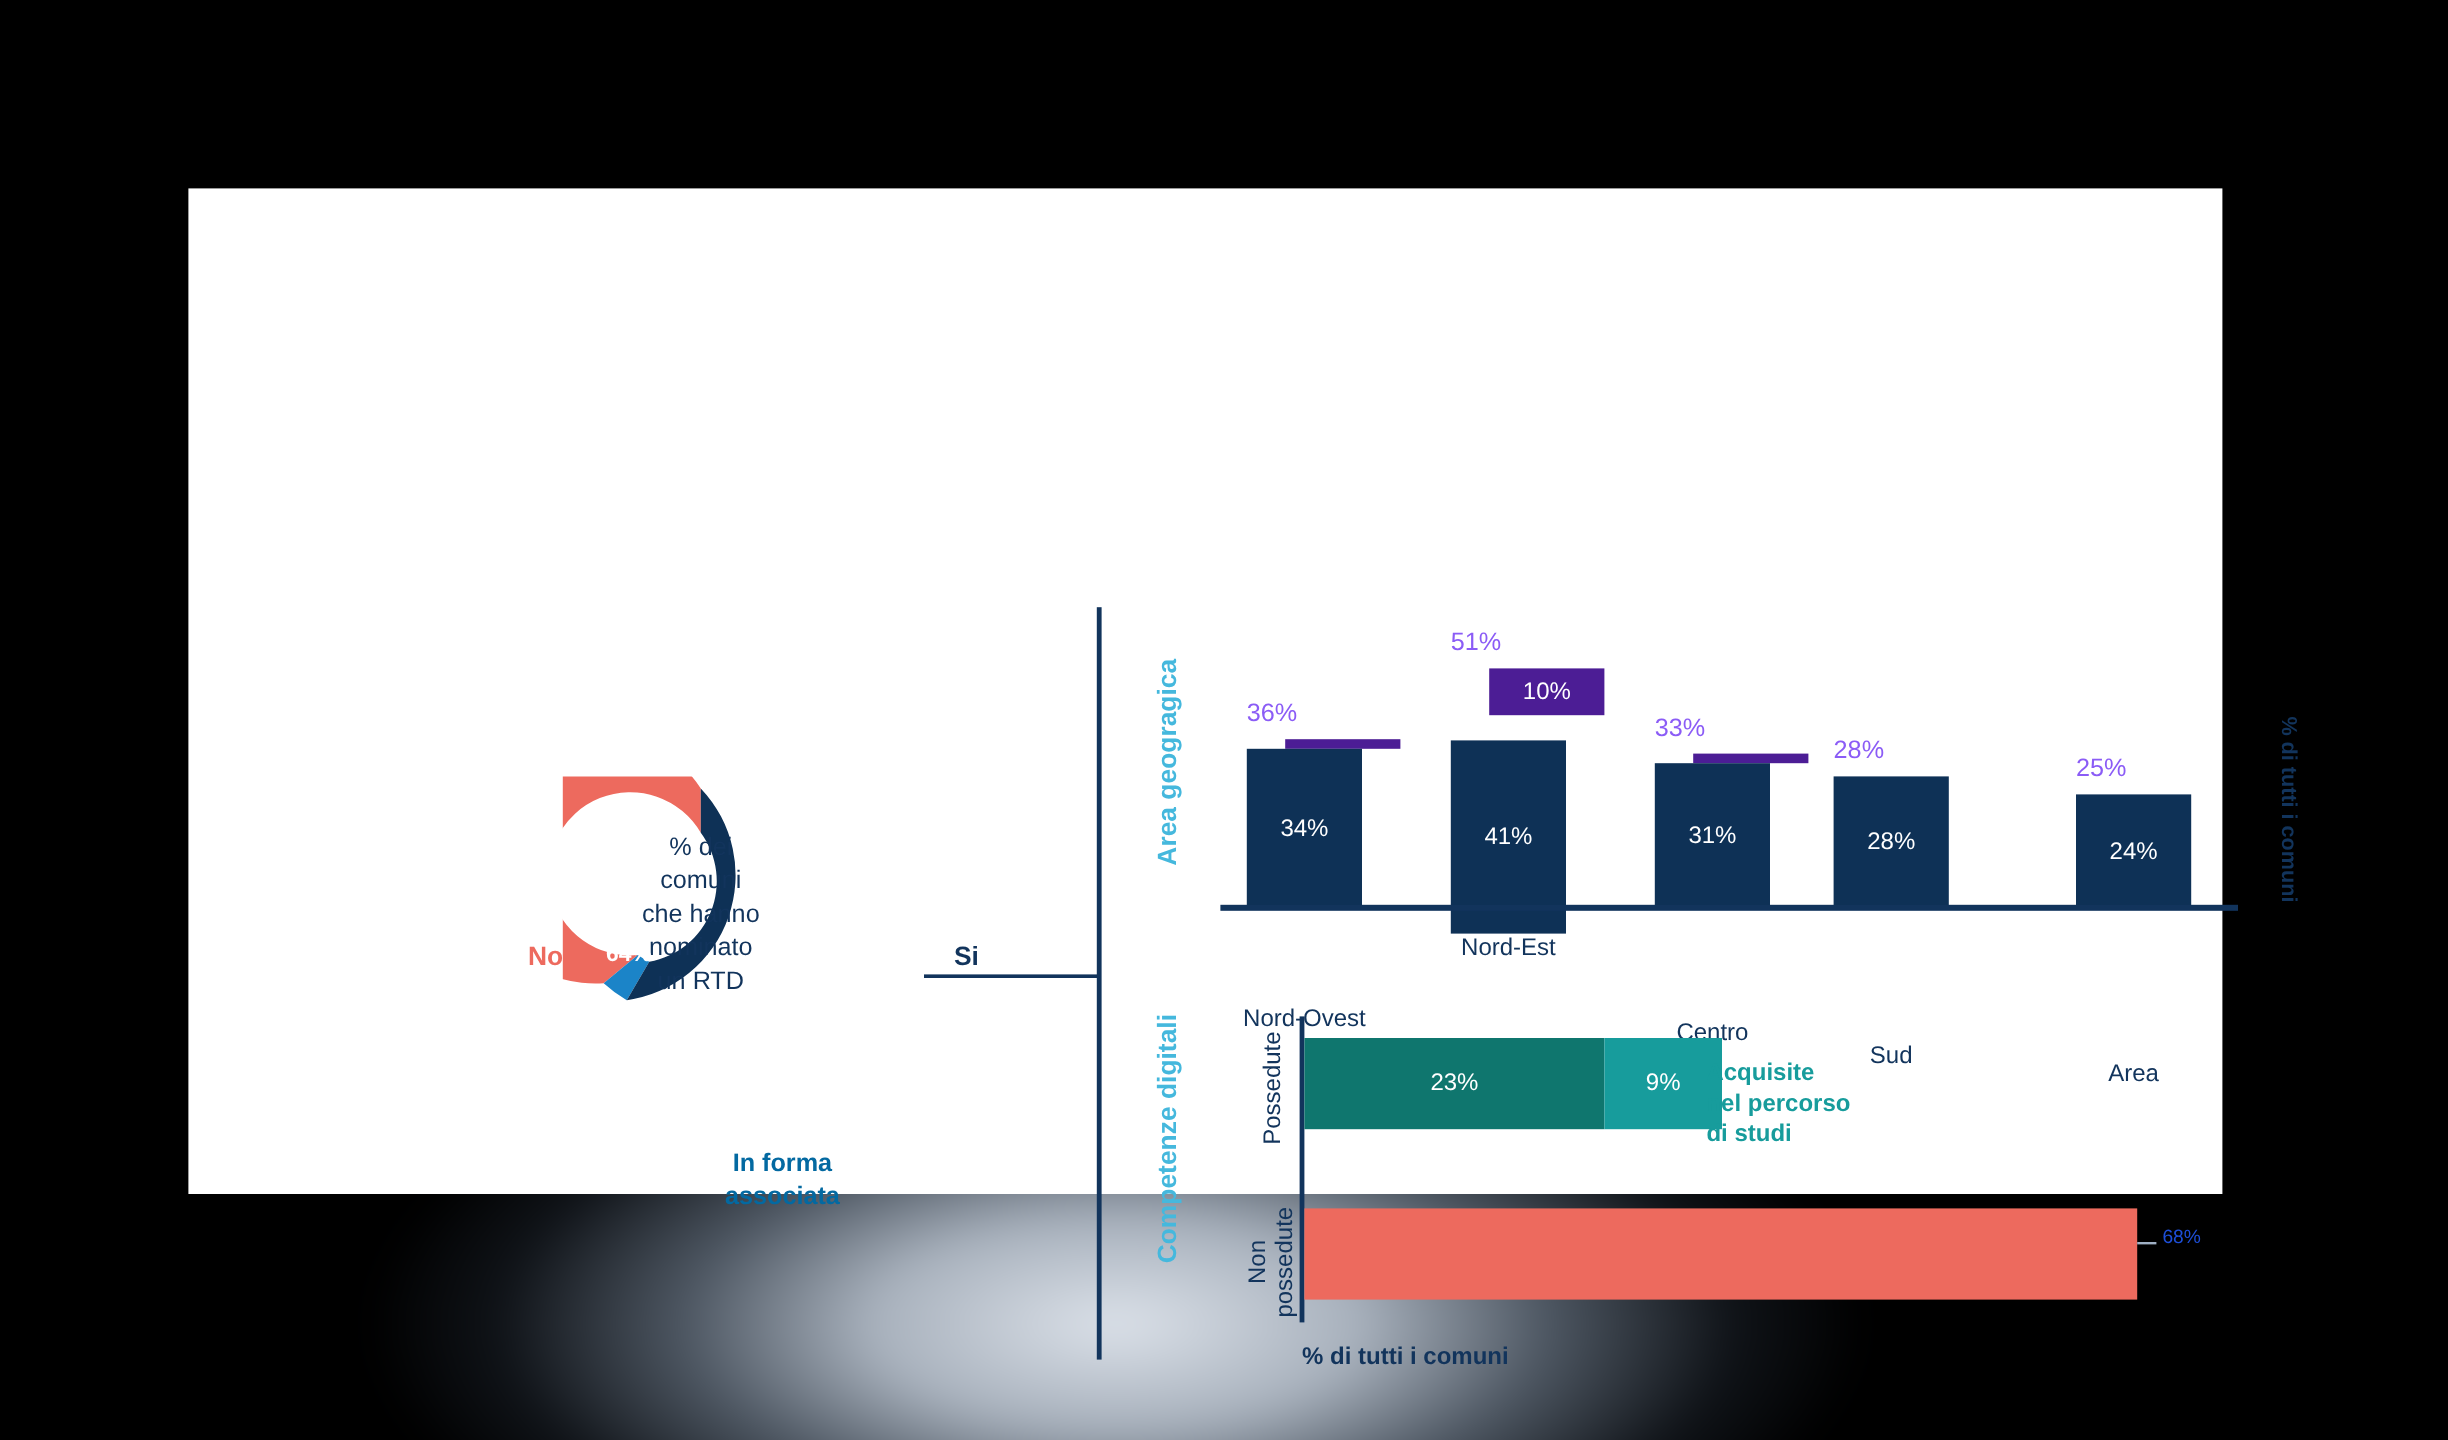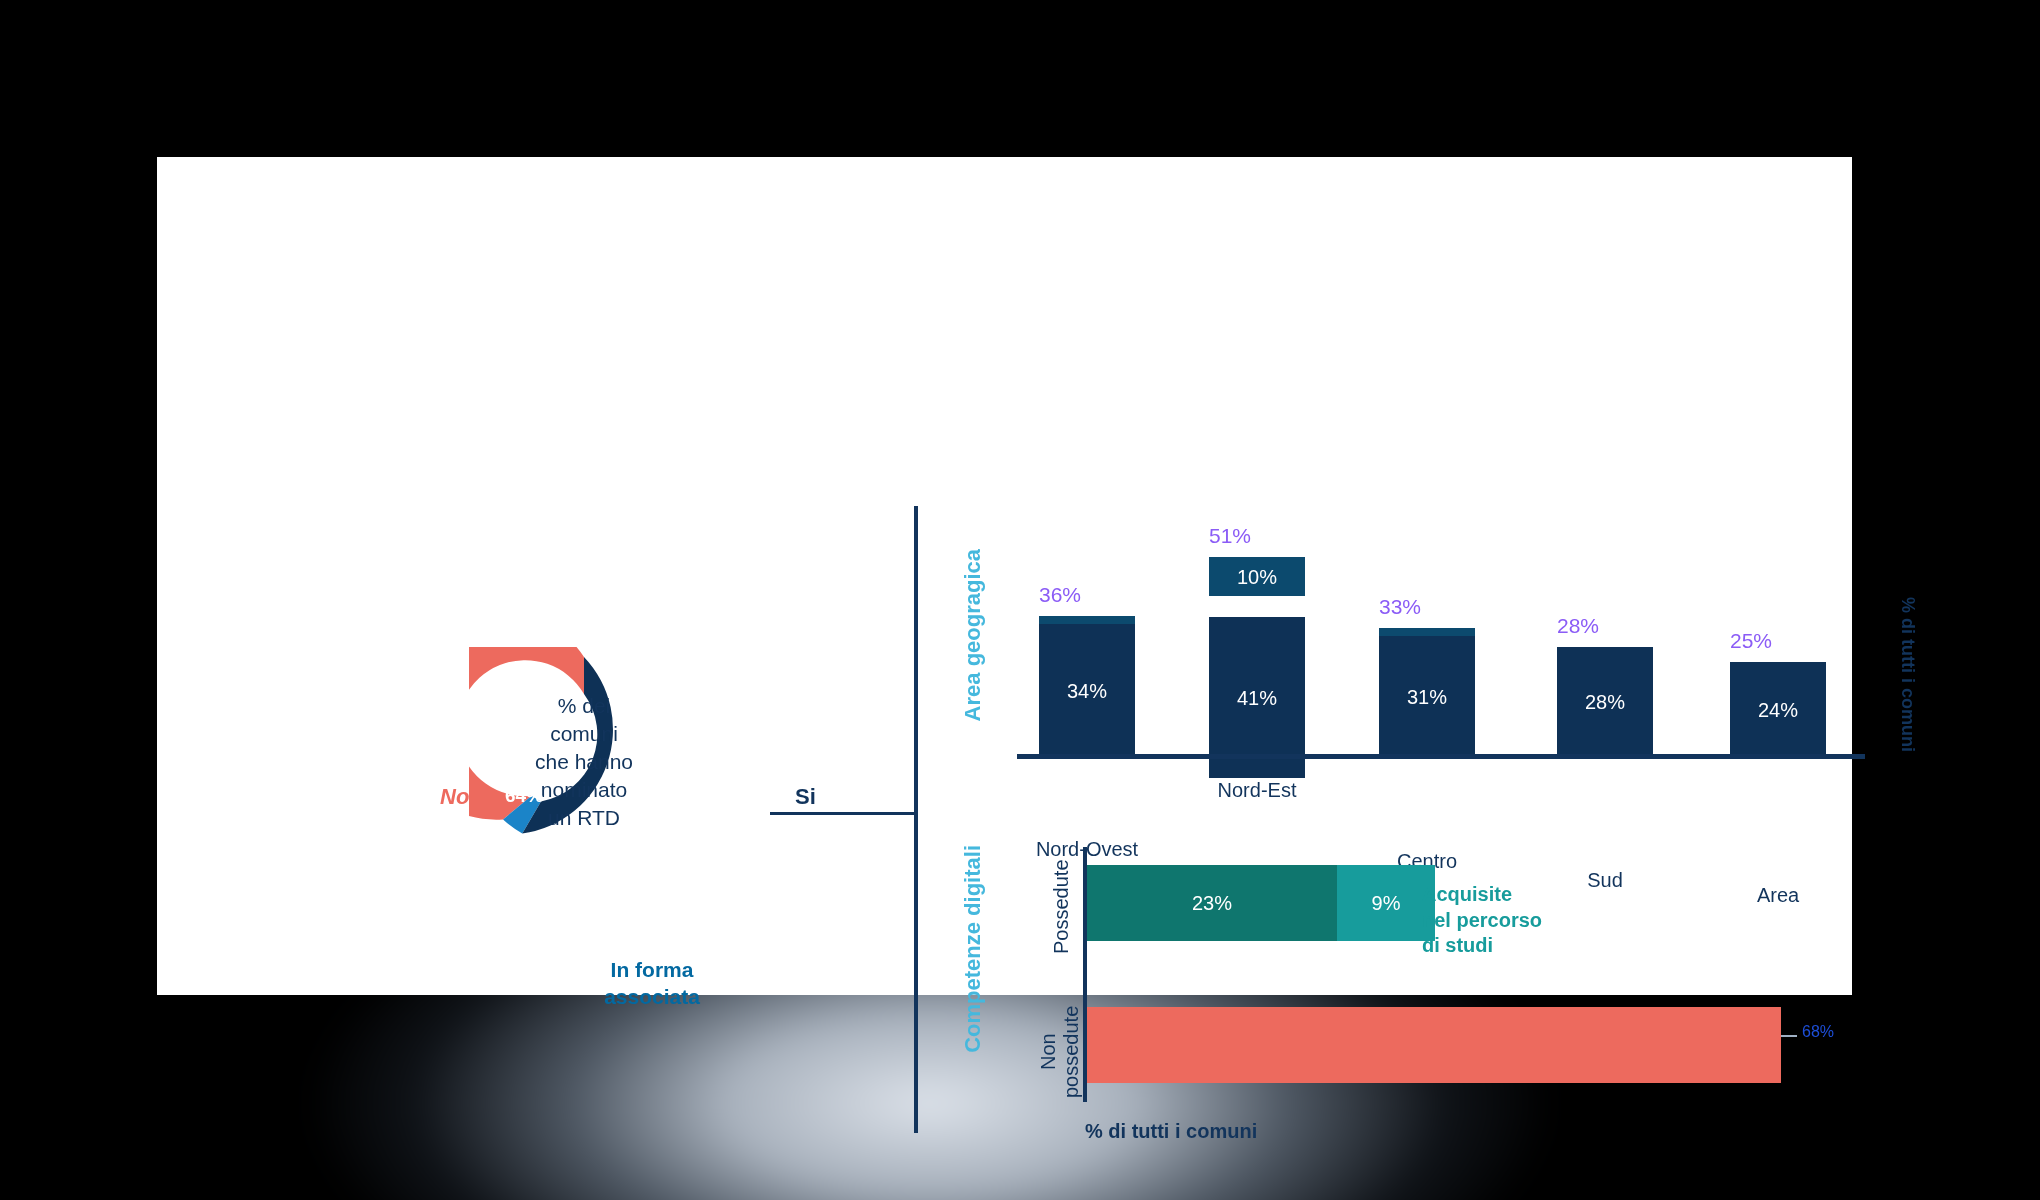--- a/index.html
+++ b/index.html
@@ -21,21 +21,21 @@
 
   
   #donut-wrap{position:absolute;left:312px;top:490px;width:230px;height:230px;}
   #donut-svg{display:block;}
   #donut-center{position:absolute;left:50%;top:50%;transform:translate(-50%,-50%);
        width:150px;text-align:center;color:#12345c;font-size:21px;line-height:1.33;}
   .slice-lbl{position:absolute;color:#fff;font-weight:bold;font-size:19px;}
   #lbl-64{left:348px;top:628px;}
   #lbl-33{left:578px;top:628px;}
   #lbl-3 {left:469px;top:750px;}
-  #lbl-no{position:absolute;left:283px;top:627px;color:#ed6a5e;font-weight:bold;font-size:22px;font-style:italic;}
+  #lbl-no{position:absolute;left:283px;top:627px;color:#ed6a5e;font-weight:bold;font-size:22px;}
   #lbl-si{position:absolute;left:638px;top:627px;color:#12345c;font-weight:bold;font-size:22px;}
   #lbl-assoc{position:absolute;left:420px;top:800px;width:150px;text-align:center;
        color:#0369a1;font-weight:bold;font-size:21px;line-height:1.28;}
 
   
   .conn{position:absolute;background:#12345c;}
   #conn-h{left:613px;top:655px;width:146px;height:3px;}
   #conn-v{left:757px;top:349px;width:4px;height:627px;}
 
   
@@ -43,21 +43,21 @@
      writing-mode:vertical-rl;transform:rotate(180deg);white-space:nowrap;}
   #side-area{left:803px;top:392px;}
   #side-comp{left:803px;top:688px;}
 
   
   #bars{position:absolute;left:860px;top:385px;width:820px;height:215px;}
   #bars-baseline{position:absolute;left:860px;top:597px;width:848px;height:5px;background:#12345c;}
   .bargrp{position:absolute;bottom:0;width:96px;}
   .seg{width:100%;position:relative;}
   .seg-navy{background:#0e3156;}
-  .seg-blue{background:#0c4a6e;}
+  .seg-blue{background:#4c1d95;margin-left:32px;}
   .seg-txt{position:absolute;left:0;right:0;text-align:center;color:#fff;
      font-size:20px;top:50%;transform:translateY(-50%);}
   .bar-total{position:absolute;left:0;right:0;text-align:left;color:#8b5cf6;
      font-size:21px;top:-33px;}
   .bar-cat{position:absolute;left:-20px;right:-20px;text-align:center;
      color:#12345c;font-size:20px;top:222px;}
   #ylabel-right{position:absolute;left:1740px;top:440px;color:#12345c;
      font-weight:bold;font-size:18px;writing-mode:vertical-rl;white-space:nowrap;}
 
   
@@ -165,21 +165,21 @@
       <div class="bar-total">33%</div>
       <div class="seg seg-blue" style="height:8px;">
         <span class="seg-txt"></span>
       </div>
       <div class="seg seg-navy" style="height:121px;">
         <span class="seg-txt">31%</span>
       </div>
       <div class="bar-cat">Centro</div>
     </div>
 
-    <div class="bargrp" style="left:540px;height:110px;">
+    <div class="bargrp" style="left:511px;height:110px;">
       <div class="bar-total">28%</div>
       <div class="seg seg-navy" style="height:110px;">
         <span class="seg-txt">28%</span>
       </div>
       <div class="bar-cat">Sud</div>
     </div>
 
     <div class="bargrp" style="left:702px;height:95px;margin-left:11px;">
       <div class="bar-total">25%</div>
       <div class="seg seg-navy" style="height:95px;">

